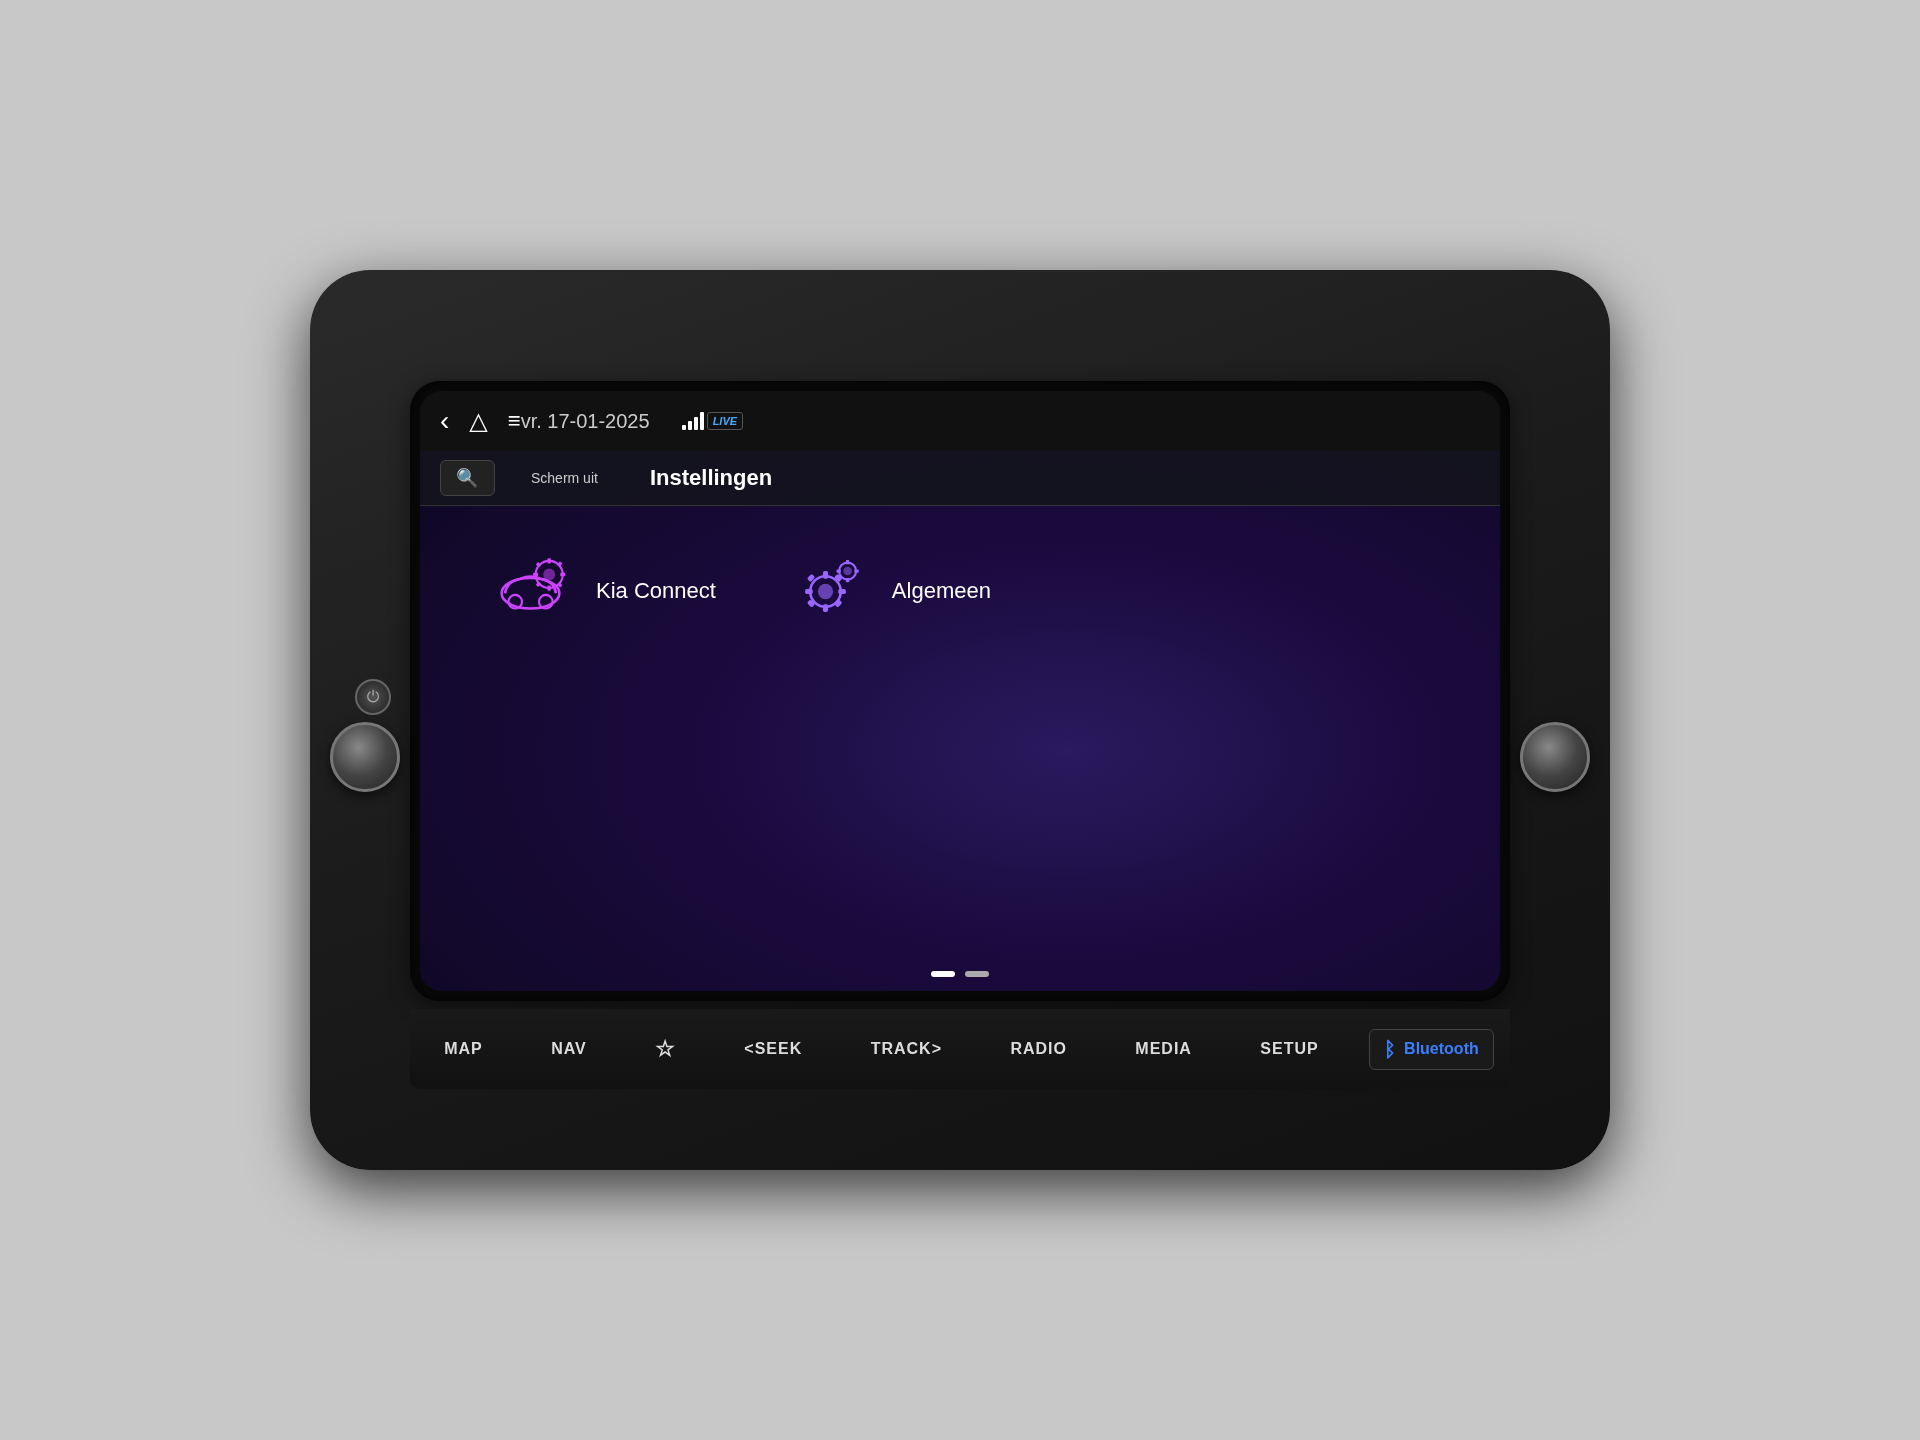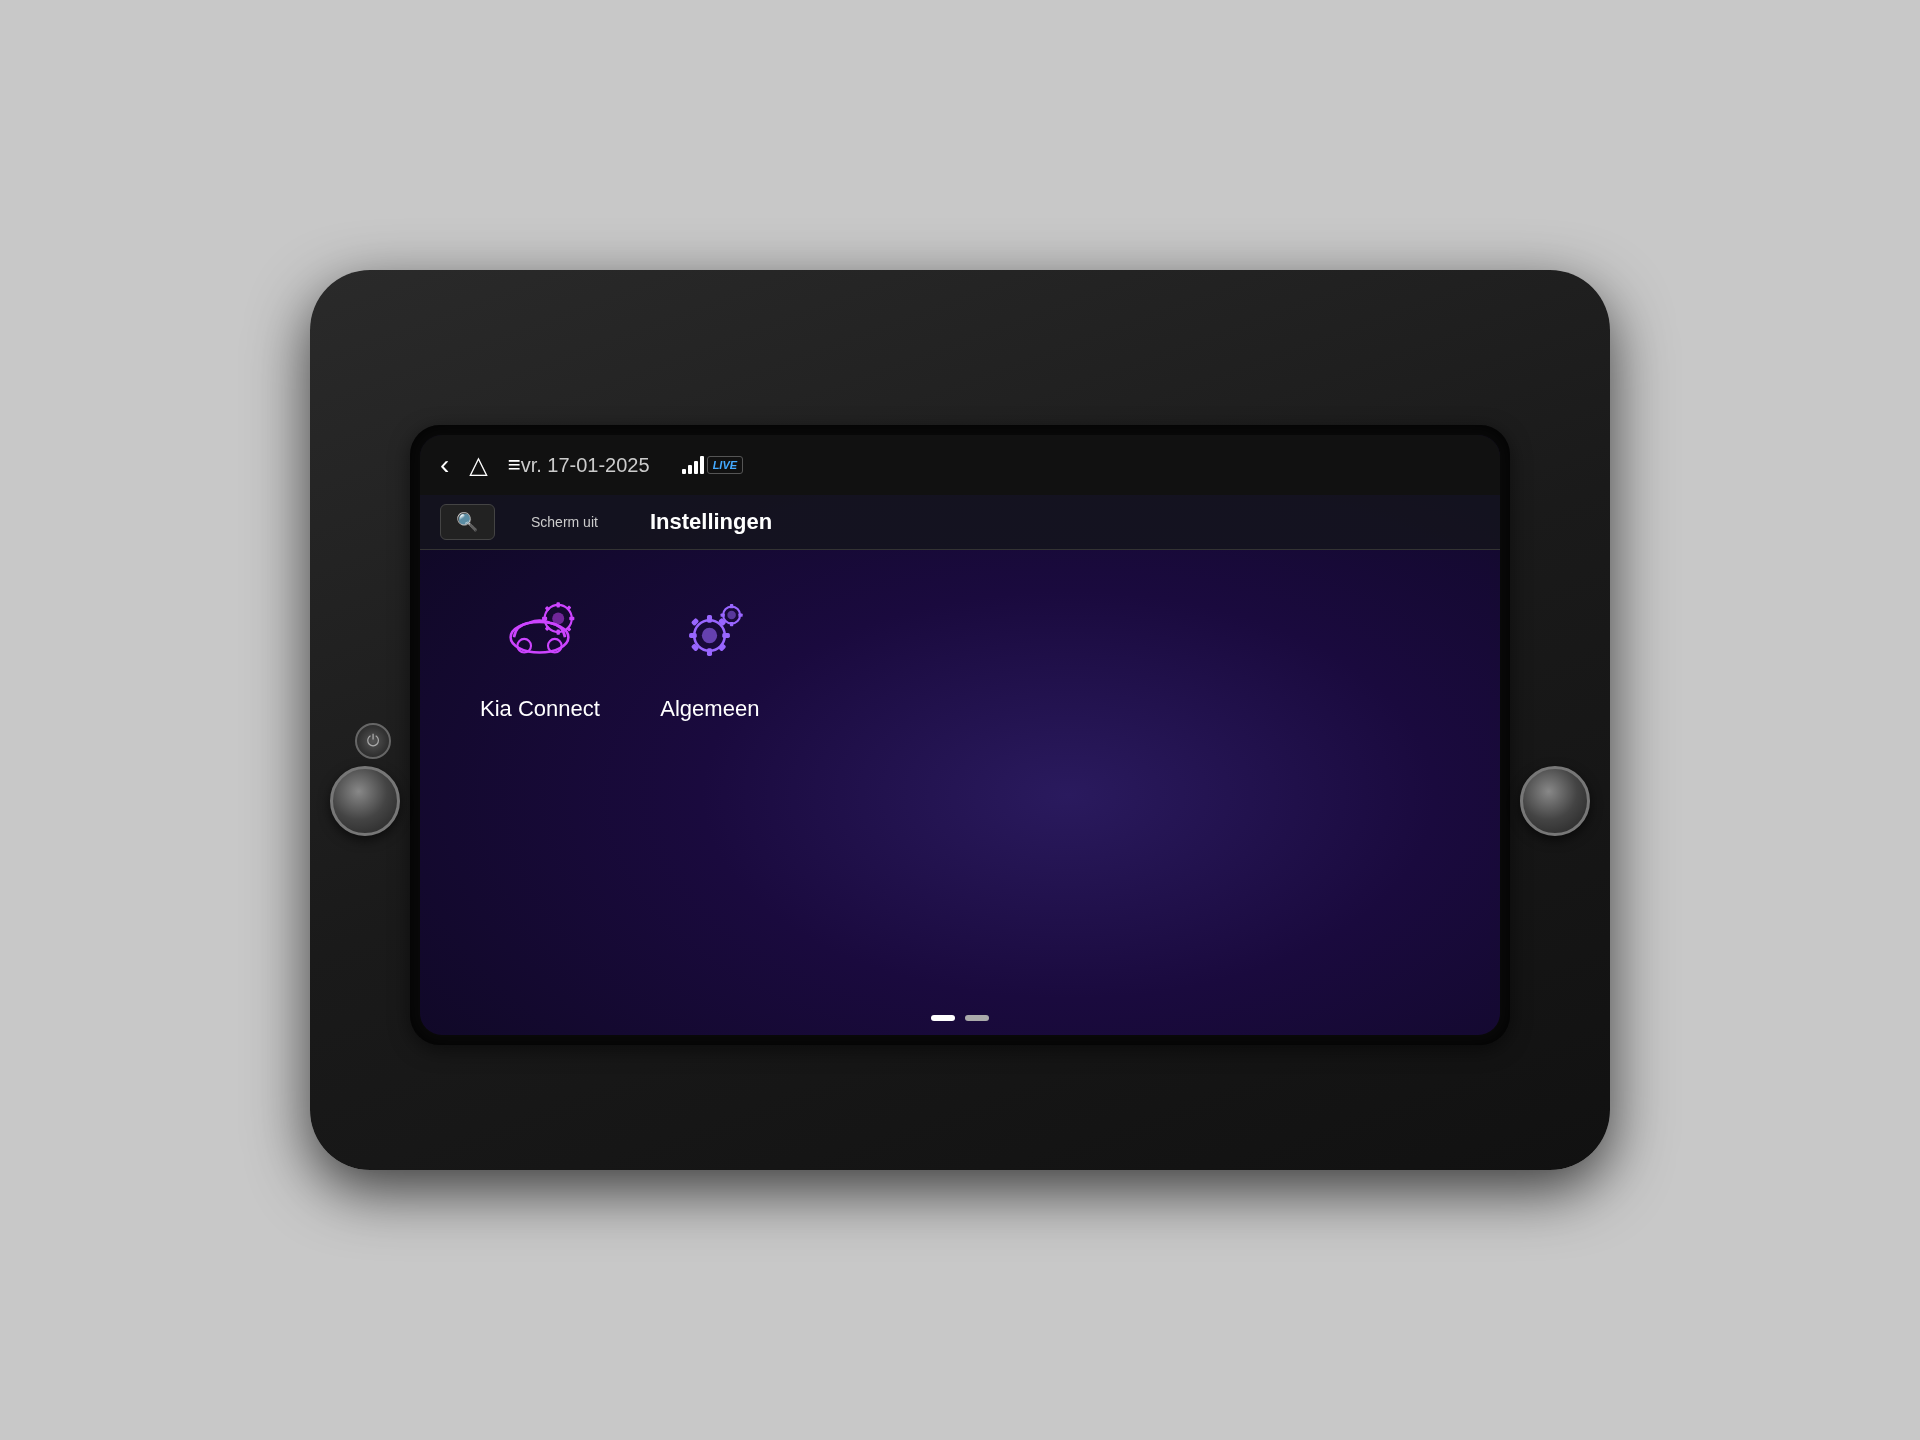--- a/index.html
+++ b/index.html
@@ -188,21 +188,21 @@
     .main-content {
       flex: 1;
       display: flex;
       align-items: flex-start;
       padding: 40px 60px 30px 60px;
       gap: 60px;
     }
 
     .app-tile {
       display: flex;
-      flex-direction: column;
+      flex-direction: row;
       align-items: center;
       gap: 16px;
       cursor: pointer;
     }
 
     .app-icon {
       width: 100px;
       height: 90px;
       display: flex;
       align-items: center;
@@ -398,14 +398,28 @@
       </div>
 
       <div class="page-dots">
         <div class="dot active"></div>
         <div class="dot"></div>
       </div>
 
     </div>
   </div>
 
+  <div class="bottom-buttons">
+    <span class="hw-btn">MAP</span>
+    <span class="hw-btn">NAV</span>
+    <span class="hw-btn" style="font-size:22px;">☆</span>
+    <span class="hw-btn">&lt;SEEK</span>
+    <span class="hw-btn">TRACK&gt;</span>
+    <span class="hw-btn">RADIO</span>
+    <span class="hw-btn">MEDIA</span>
+    <span class="hw-btn">SETUP</span>
+    <div class="bluetooth-btn">
+      <span class="bt-symbol">ᛒ</span>
+      <span>Bluetooth</span>
+    </div>
+  </div>
 
 </div>
 
 </body></html>

